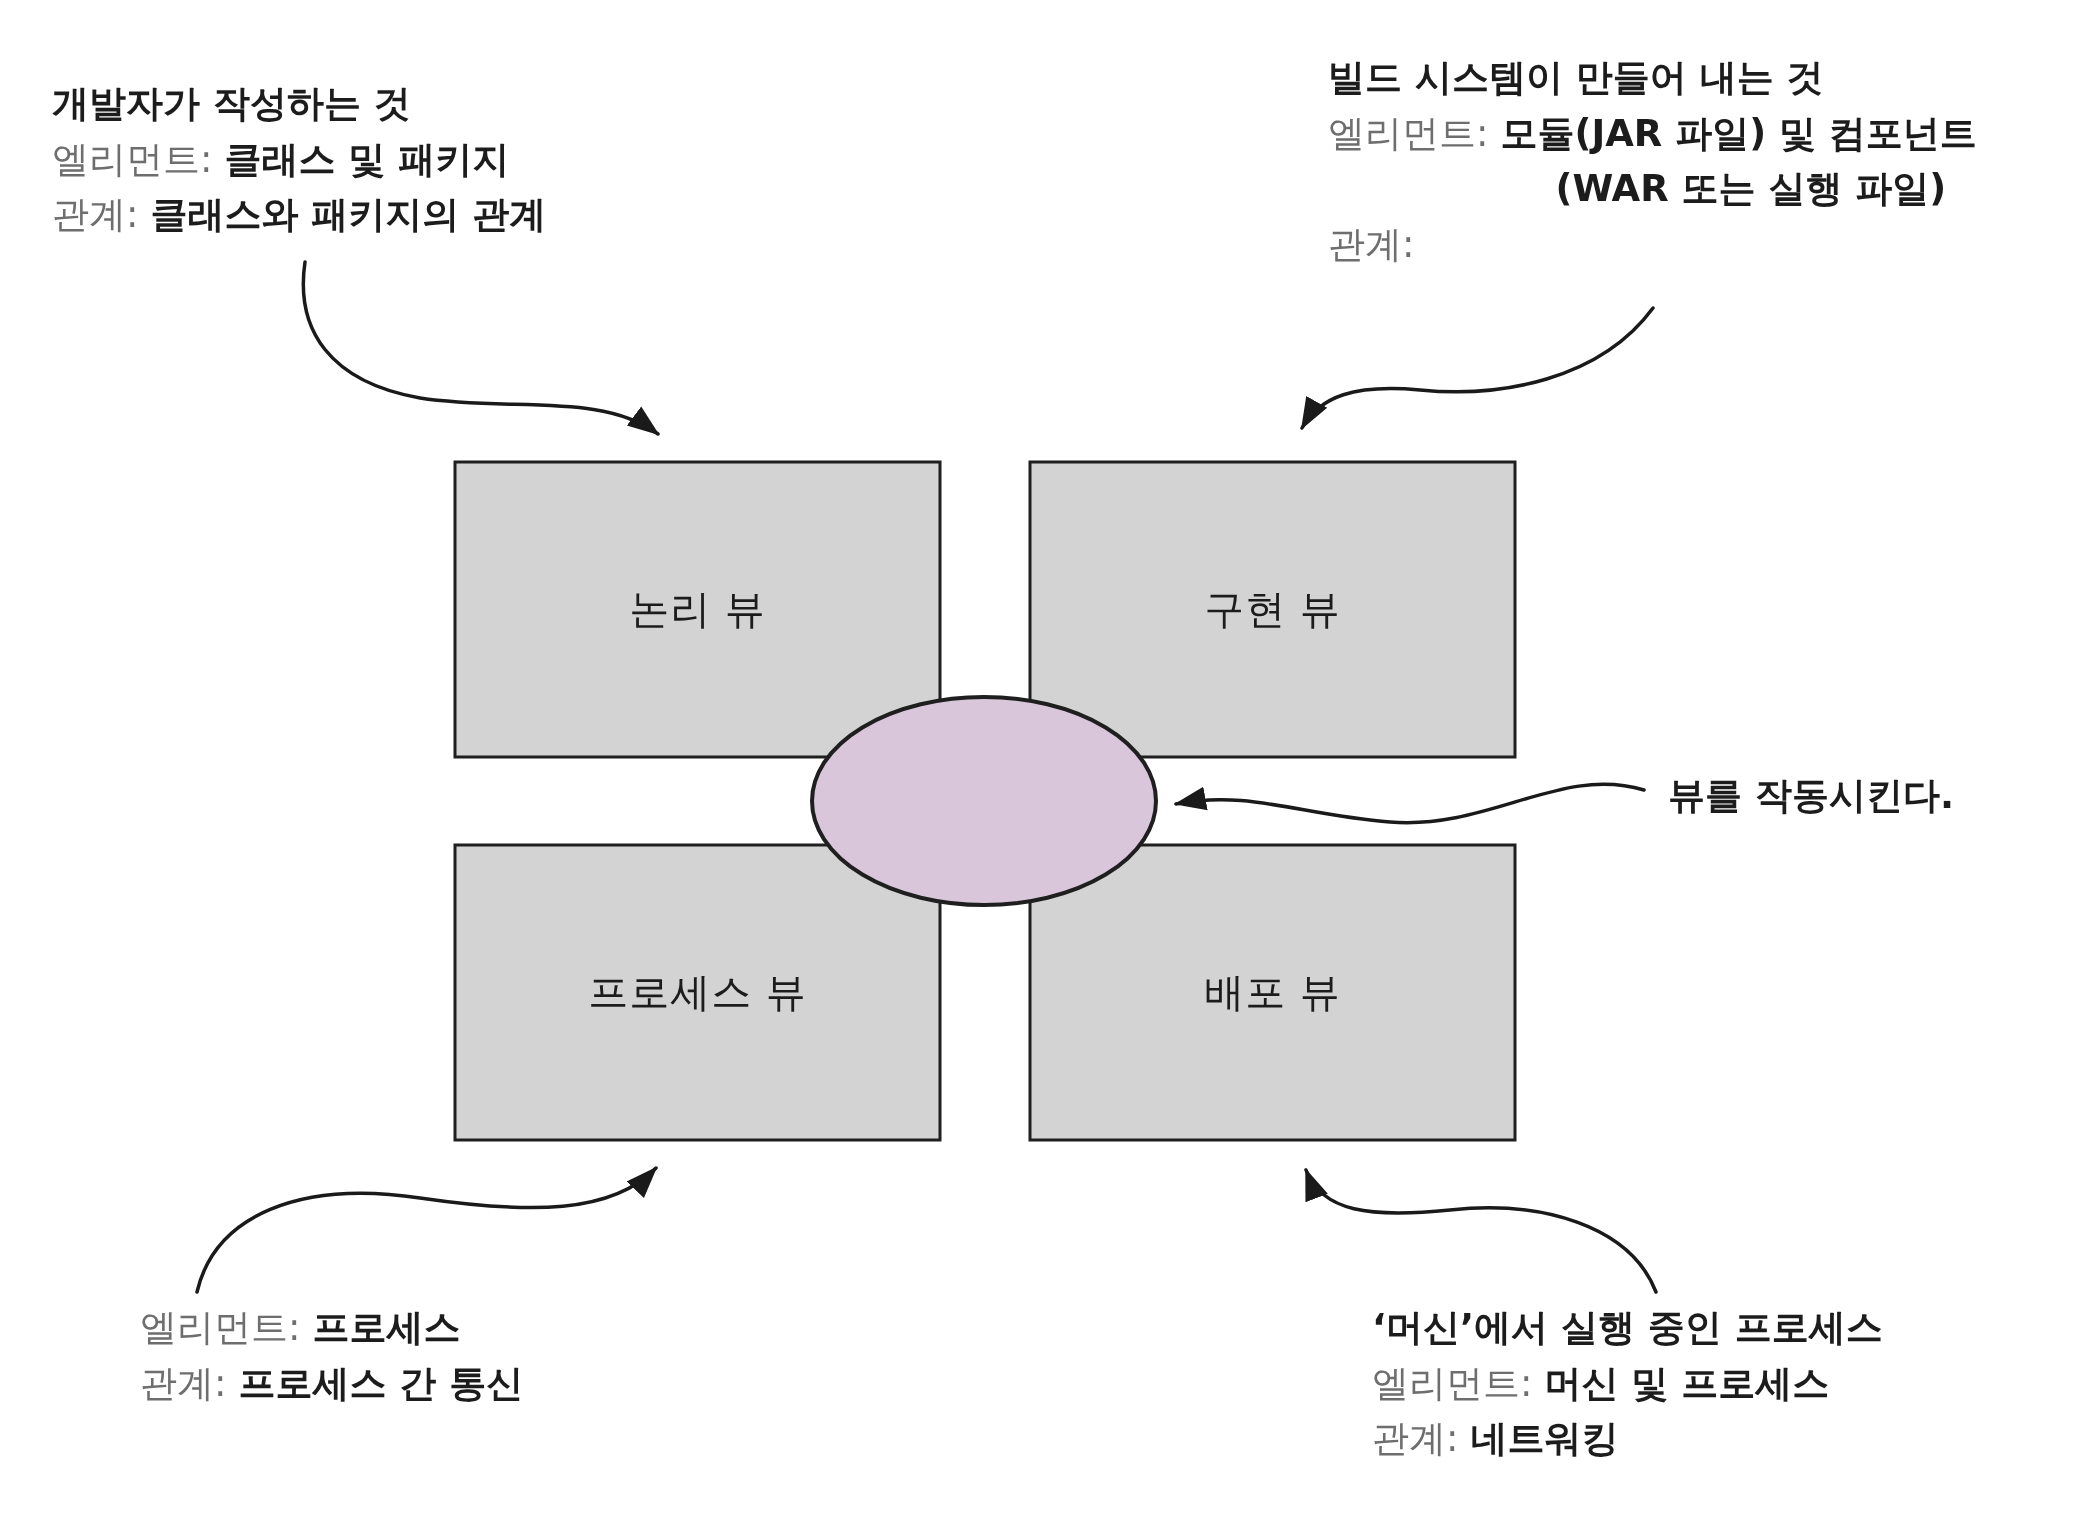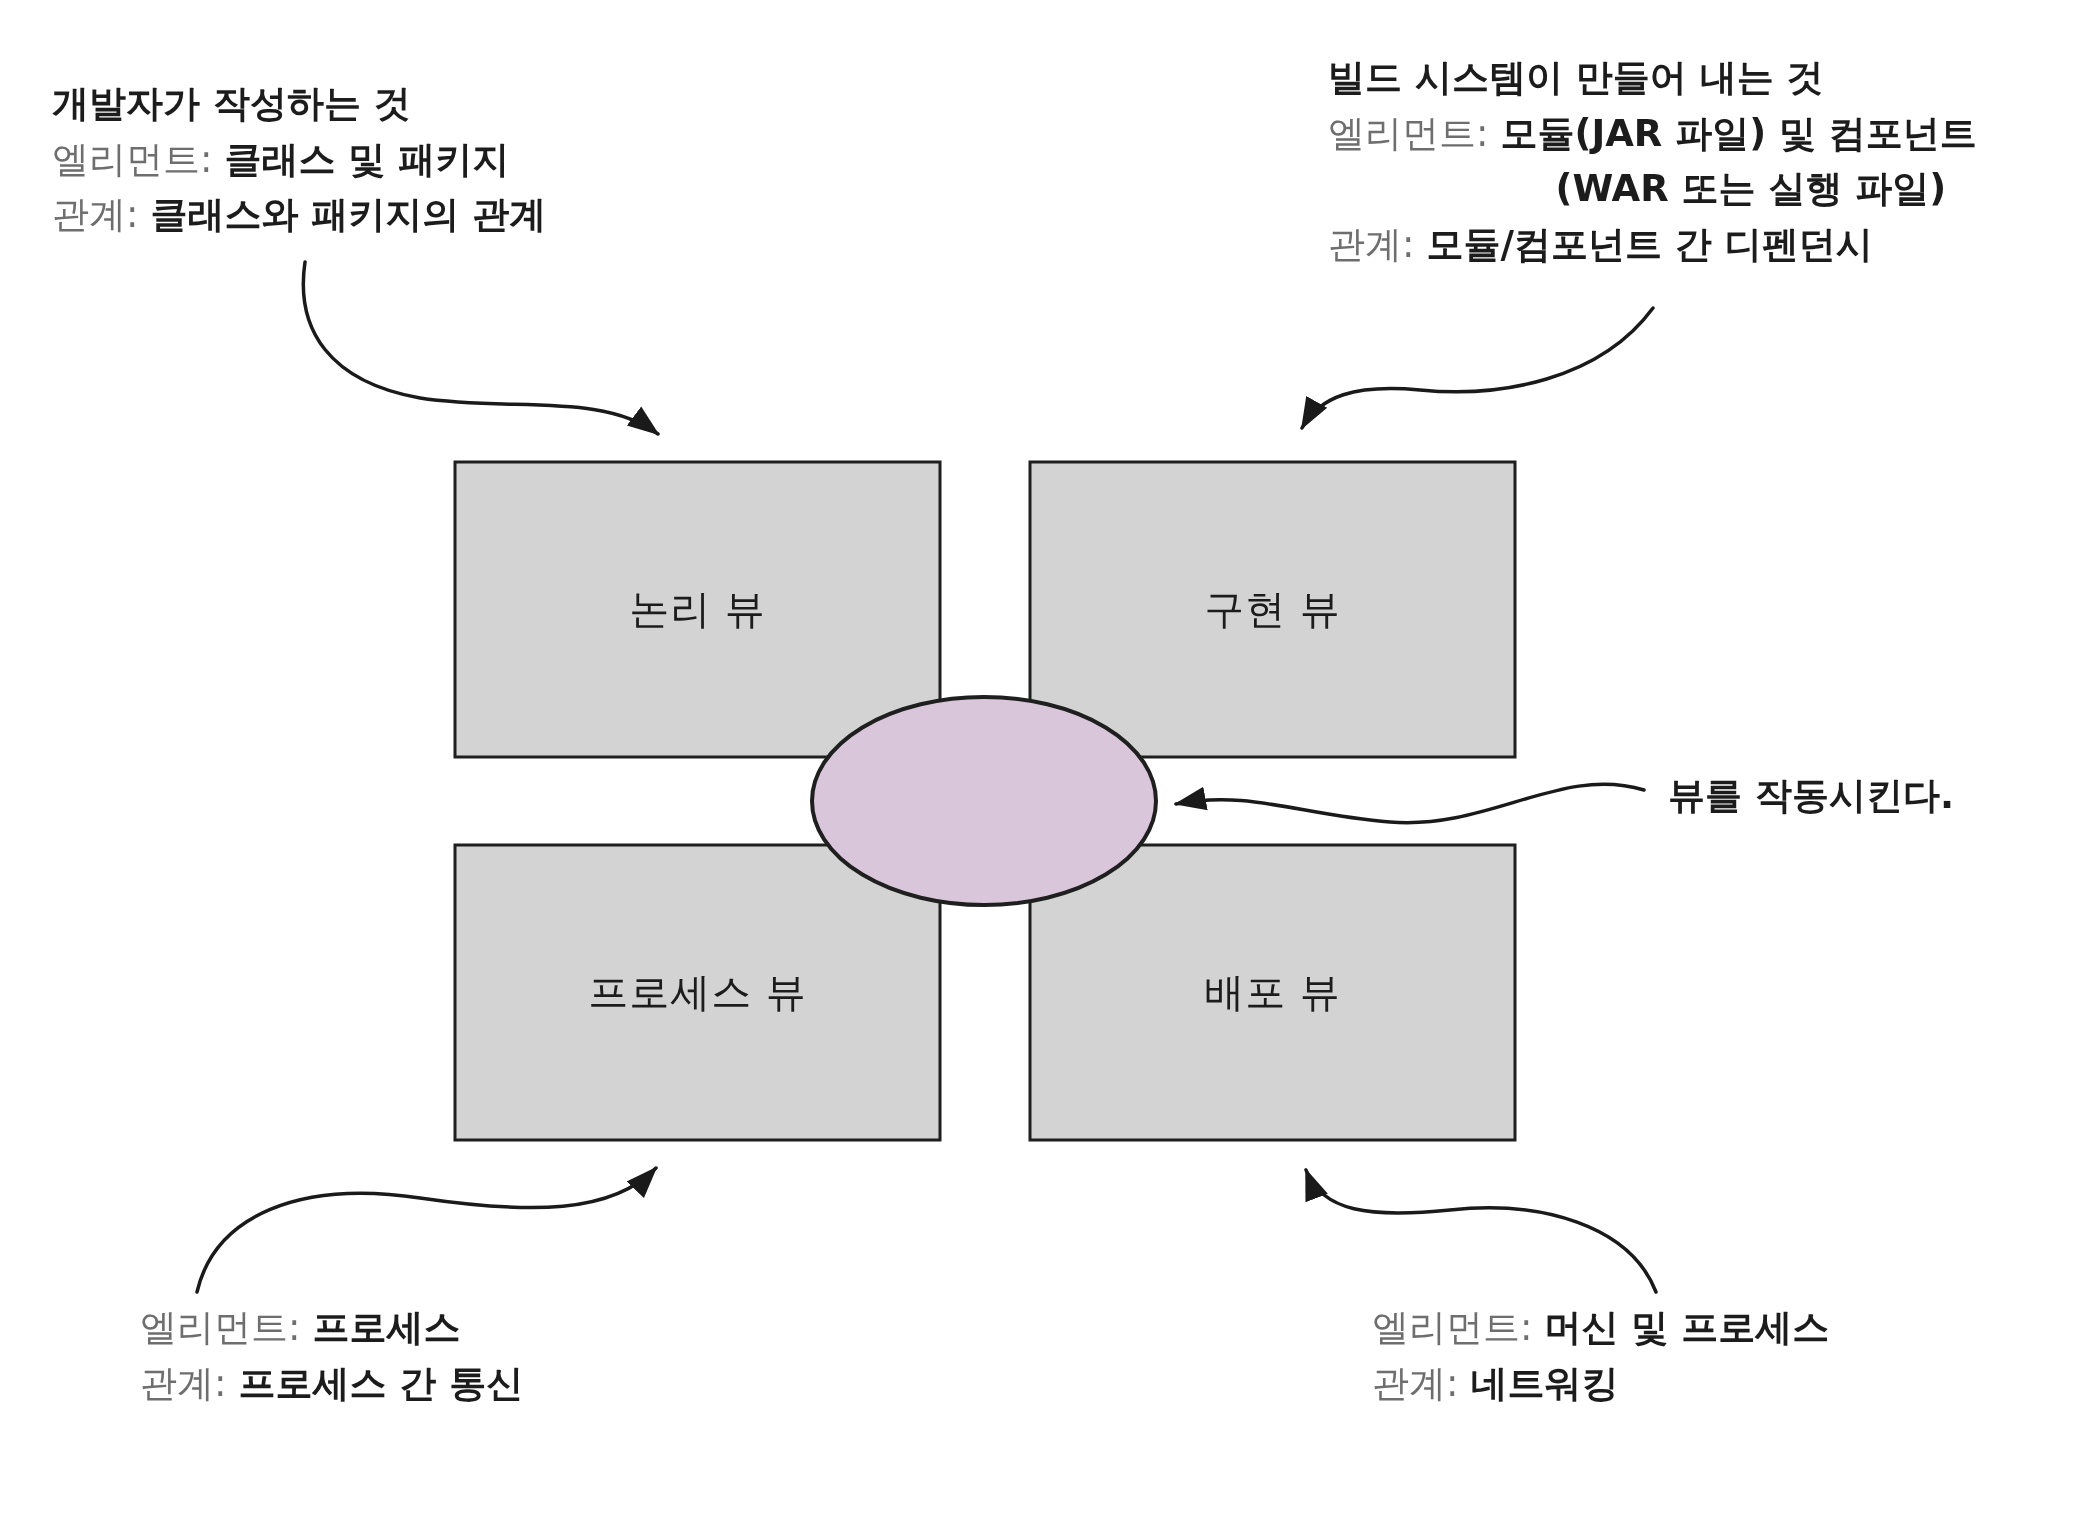--- a/index.html
+++ b/index.html
@@ -143,40 +143,40 @@
     <div class="ann-title">빌드 시스템이 만들어 내는 것</div>
     <div class="ann-line">
       <span class="ann-key">엘리먼트:</span>
       <span class="ann-val-block">
         <span class="ann-val">모듈(JAR 파일) 및 컴포넌트</span><br>
         <span class="ann-val ann-val-indent">(WAR 또는 실행 파일)</span>
       </span>
     </div>
     <div class="ann-line">
       <span class="ann-key">관계:</span>
-      <span class="ann-val">모듈/컴포넌트 간 디펜던시</span>
     </div>
   </div>
 
   <div class="annotation" style="left:1668px; top:768px;">
     <span class="ann-note">뷰를 작동시킨다.</span>
   </div>
 
   <div class="annotation" style="left:140px; top:1300px;">
     <div class="ann-line">
       <span class="ann-key">엘리먼트:</span>
       <span class="ann-val">프로세스</span>
     </div>
     <div class="ann-line">
       <span class="ann-key">관계:</span>
       <span class="ann-val">프로세스 간 통신</span>
     </div>
   </div>
 
   <div class="annotation" style="left:1372px; top:1300px;">
+    <div class="ann-title">‘머신’에서 실행 중인 프로세스</div>
     <div class="ann-line">
       <span class="ann-key">엘리먼트:</span>
       <span class="ann-val">머신 및 프로세스</span>
     </div>
     <div class="ann-line">
       <span class="ann-key">관계:</span>
       <span class="ann-val">네트워킹</span>
     </div>
   </div>
 

